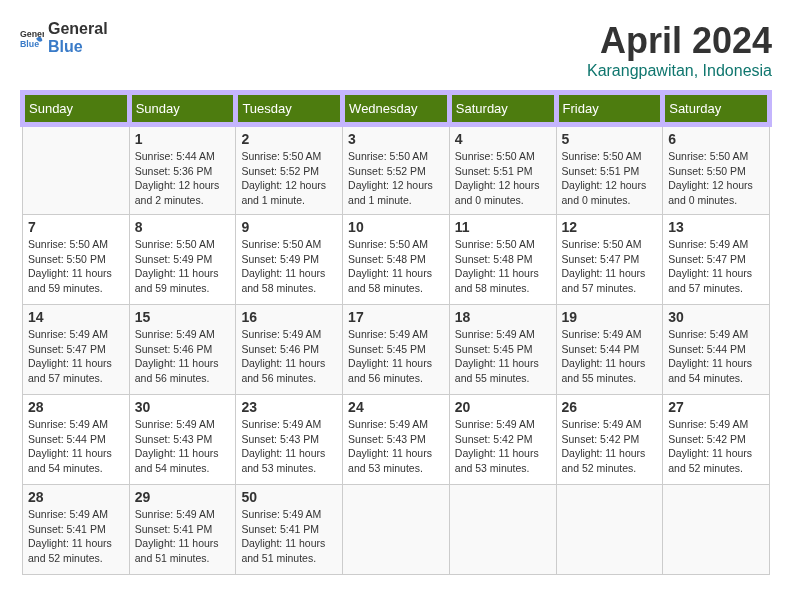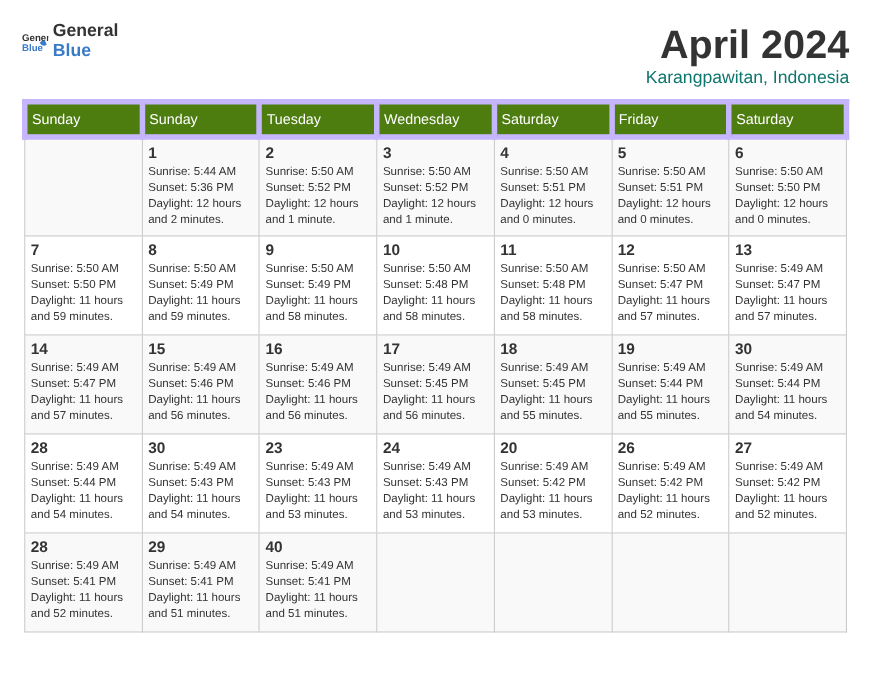--- a/index.html
+++ b/index.html
@@ -350,21 +350,21 @@
       </td>
         <td>
         <span class="day-number">29</span>
         <div class="day-info">
           <span>Sunrise: 5:49 AM</span><br>
           <span>Sunset: 5:41 PM</span><br>
           <span>Daylight: 11 hours and 51 minutes.</span>
         </div>
       </td>
         <td>
-        <span class="day-number">40</span>
+        <span class="day-number">50</span>
         <div class="day-info">
           <span>Sunrise: 5:49 AM</span><br>
           <span>Sunset: 5:41 PM</span><br>
           <span>Daylight: 11 hours and 51 minutes.</span>
         </div>
       </td>
         <td class="empty"></td>
         <td class="empty"></td>
         <td class="empty"></td>
         <td class="empty"></td>

